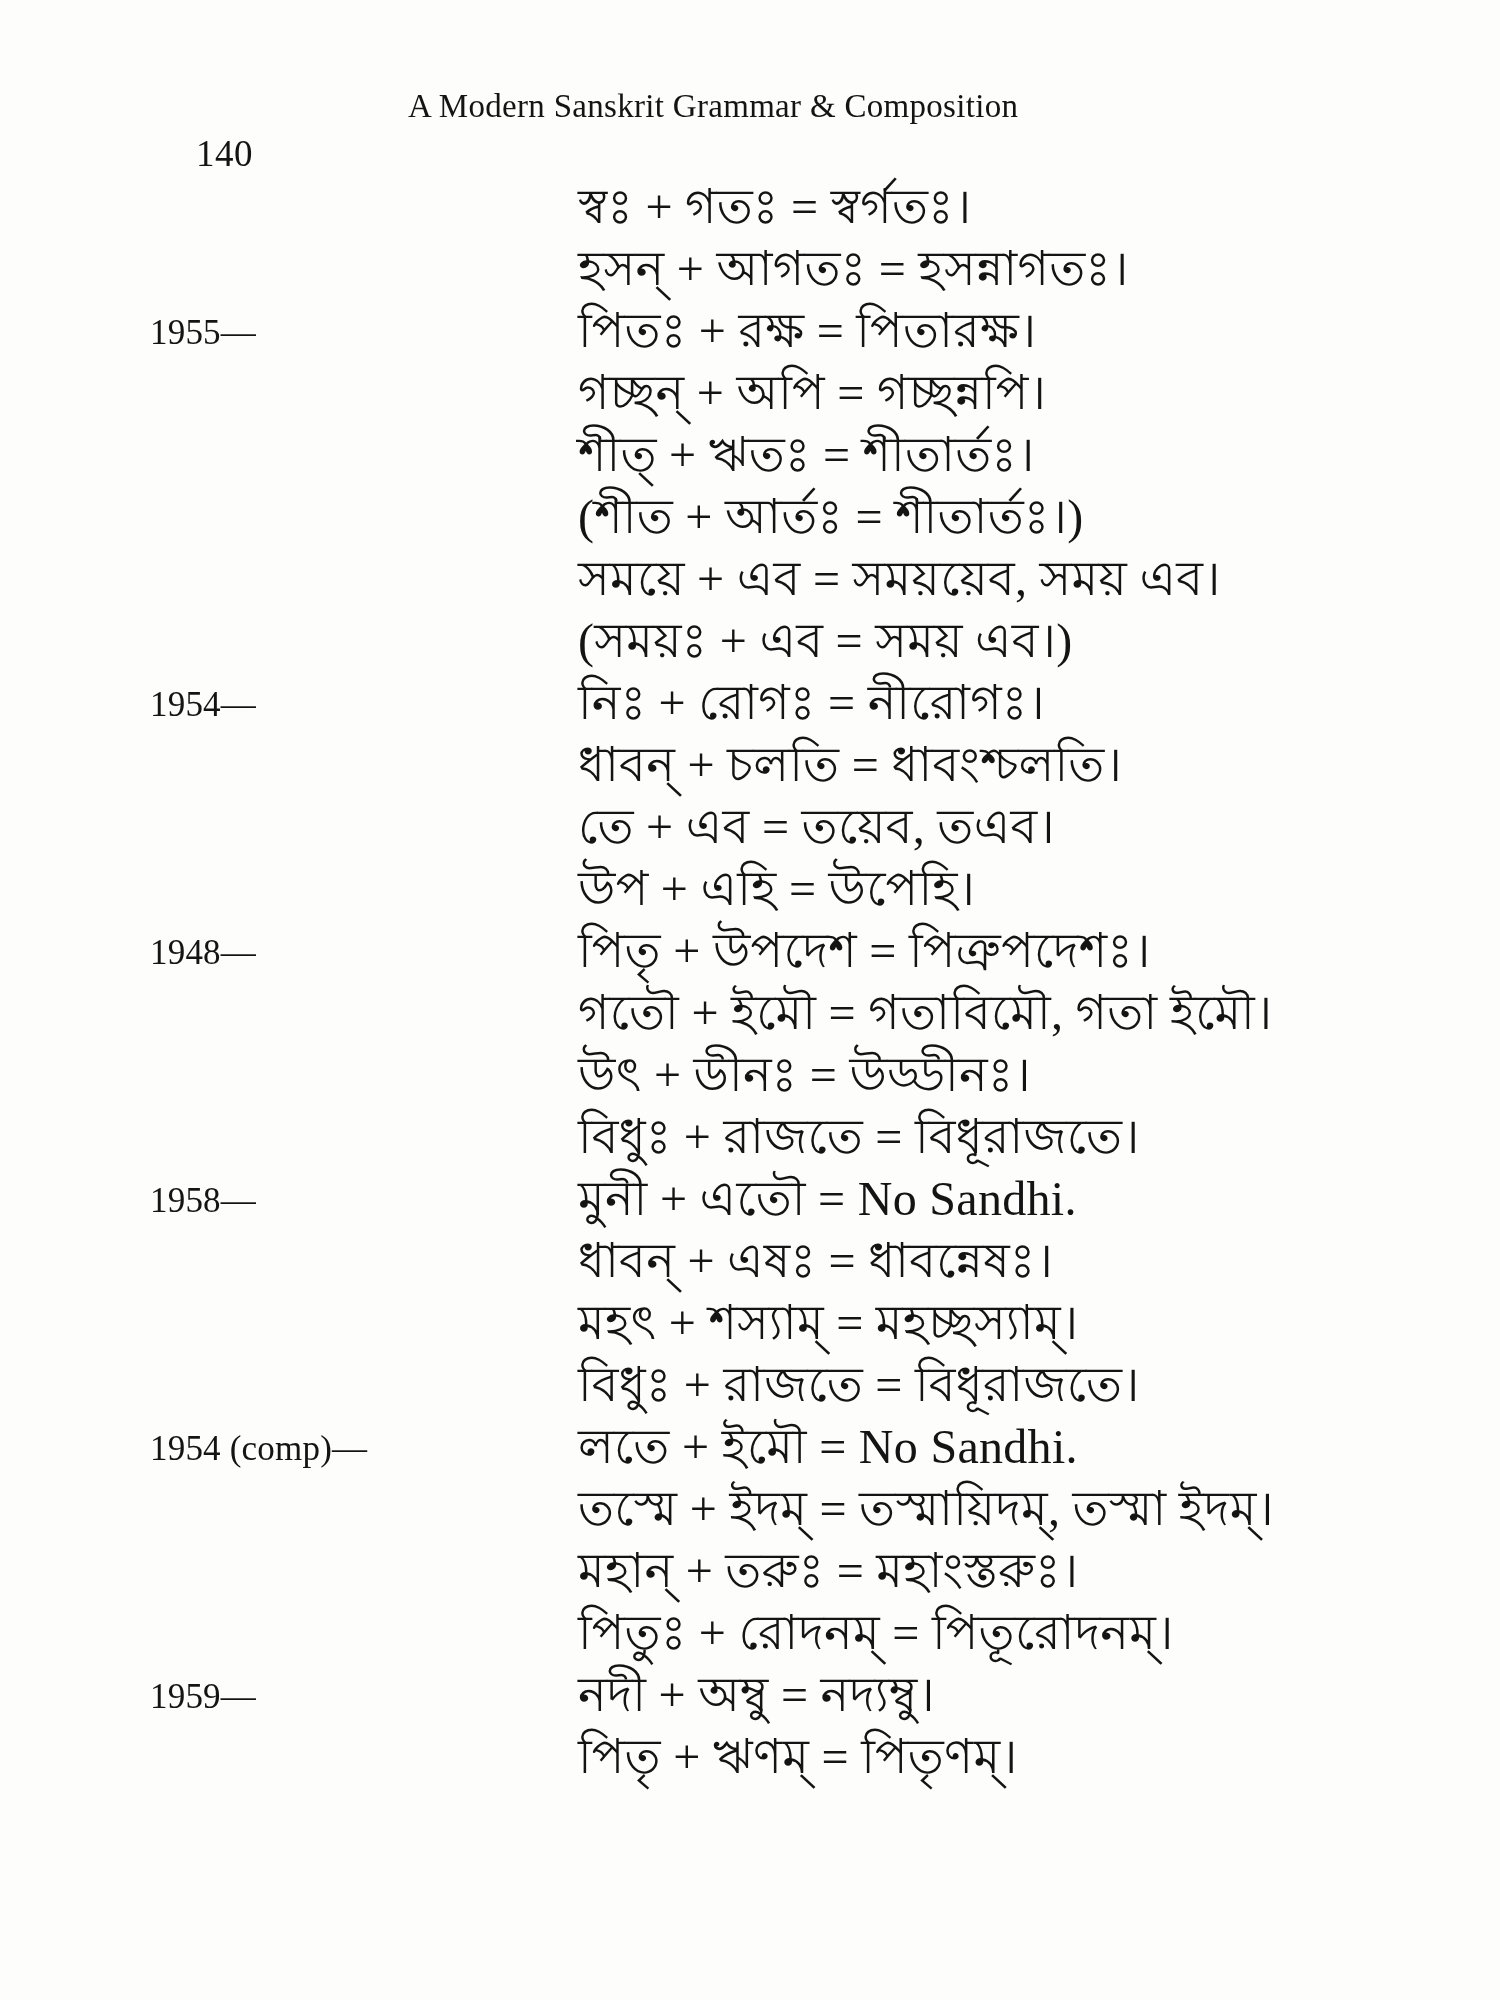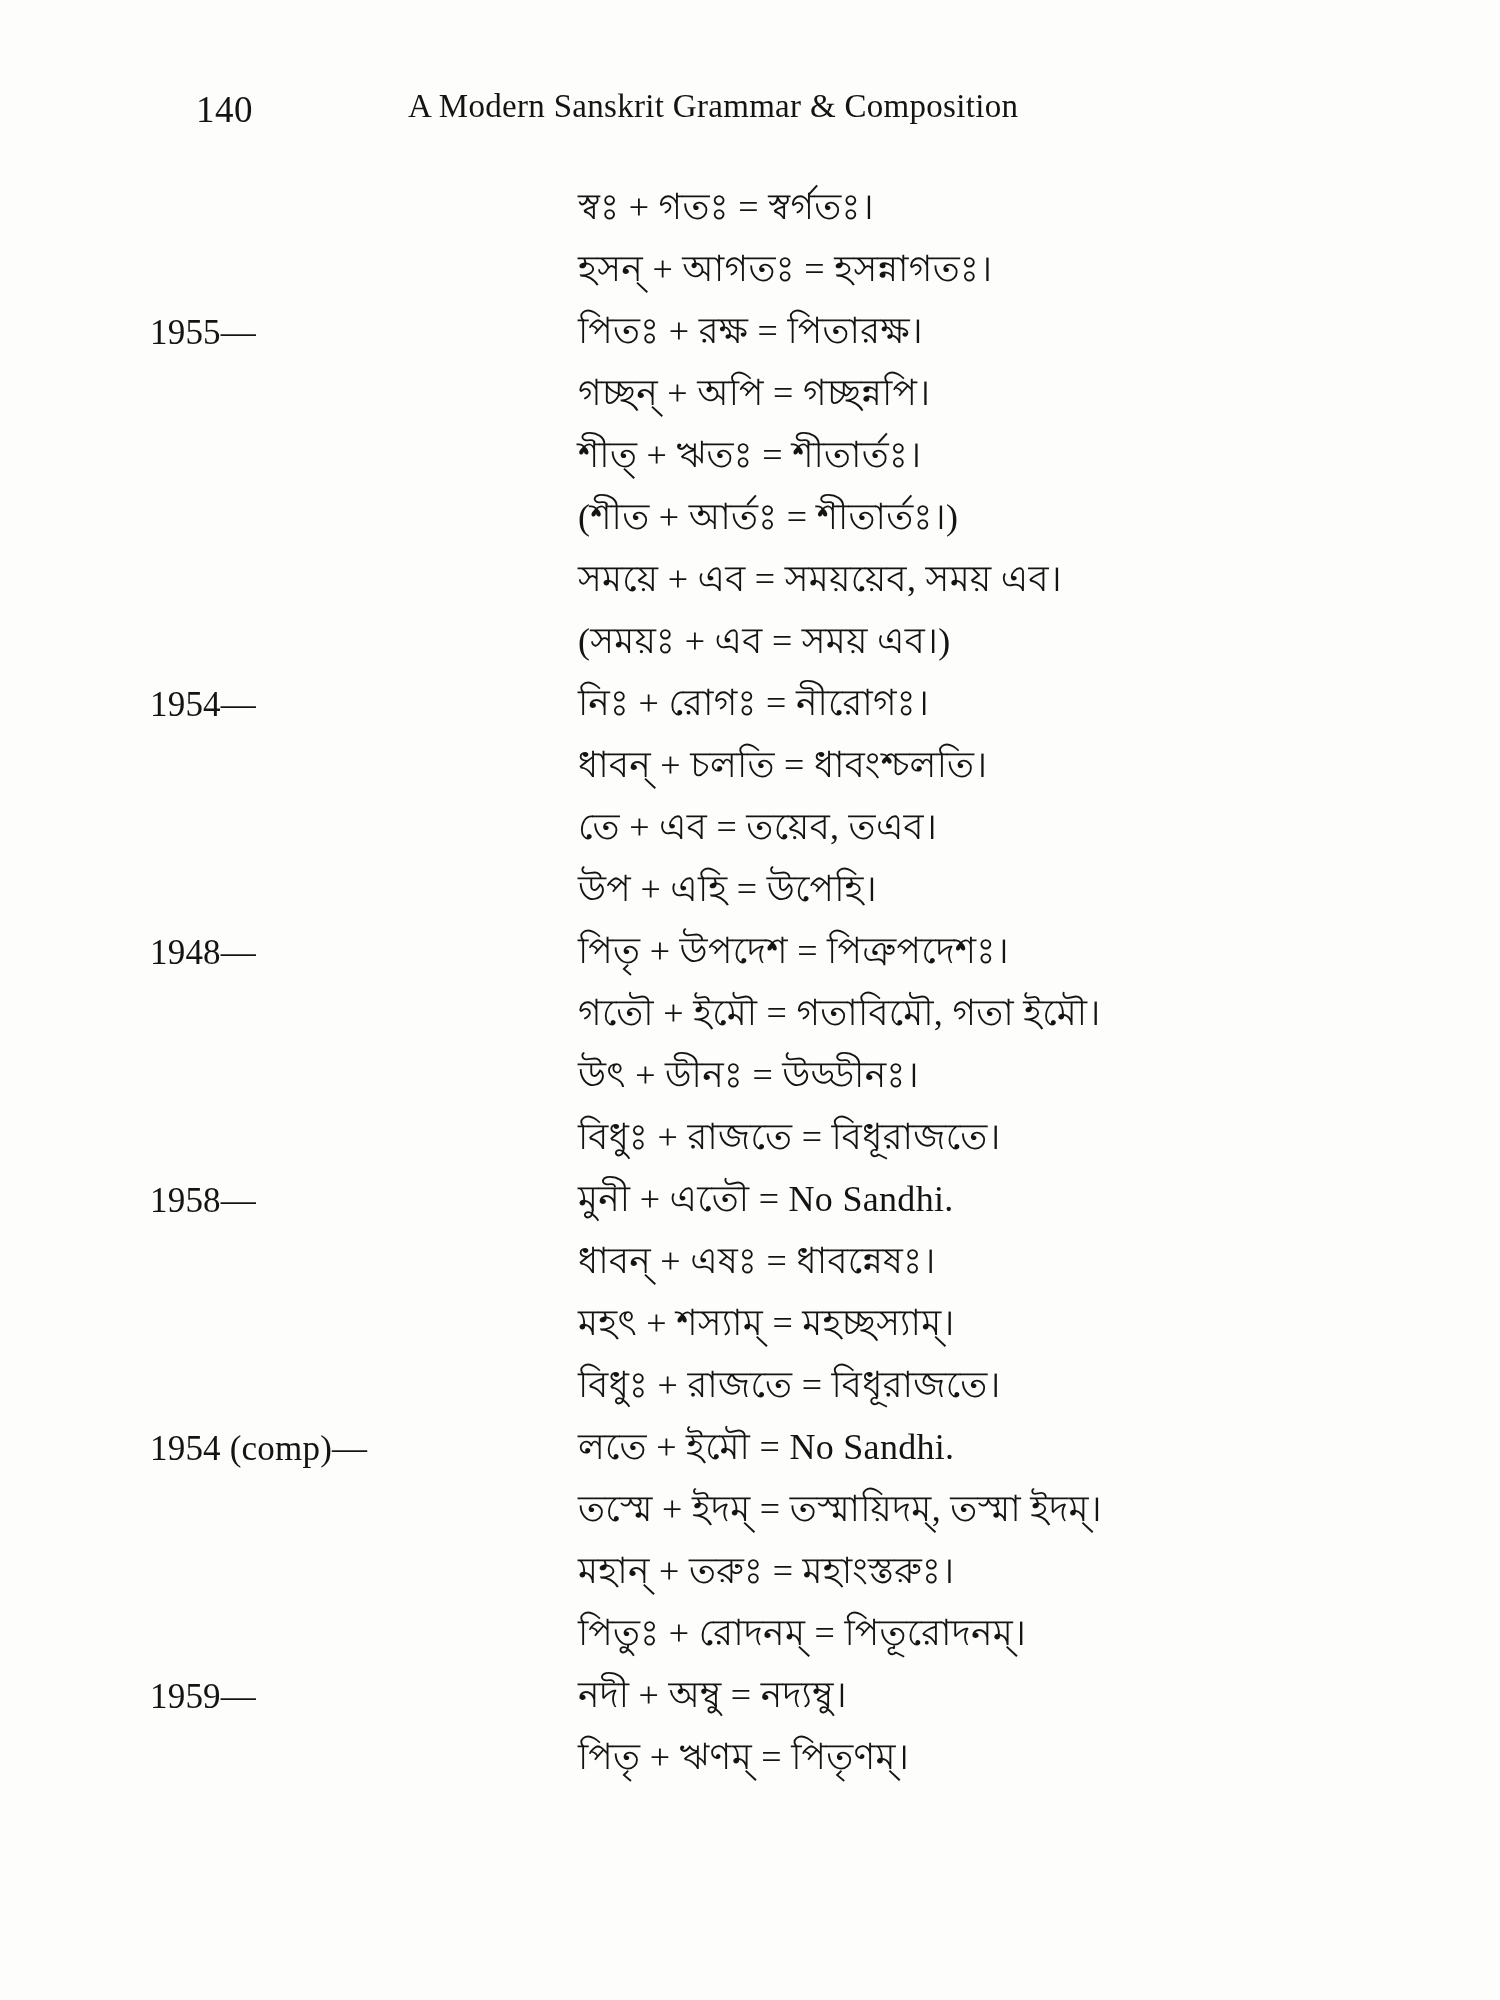--- a/index.html
+++ b/index.html
@@ -23,20 +23,21 @@
     width: 100%;
     height: 46px;
     display: flex;
     align-items: baseline;
   }
   .folio {
     position: absolute;
     left: 196px;
     font-size: 37px;
     letter-spacing: 0.5px;
+    margin-top: 44px;
   }
   .running-title {
     position: absolute;
     left: 408px;
     font-size: 33px;
     letter-spacing: 0.3px;
     white-space: nowrap;
   }
   .body-block {
     position: absolute;
@@ -54,21 +55,21 @@
     position: absolute;
     left: 150px;
     width: 430px;
     font-size: 35px;
     letter-spacing: 0.2px;
     white-space: nowrap;
   }
   .entry {
     position: absolute;
     left: 578px;
-    font-size: 36px;
+    font-size: 48px;
     white-space: nowrap;
     font-family: "Liberation Serif", "DejaVu Serif", serif;
     letter-spacing: 0.3px;
   }
 </style>
 </head>
 <body>
 
 <div class="page">
 

